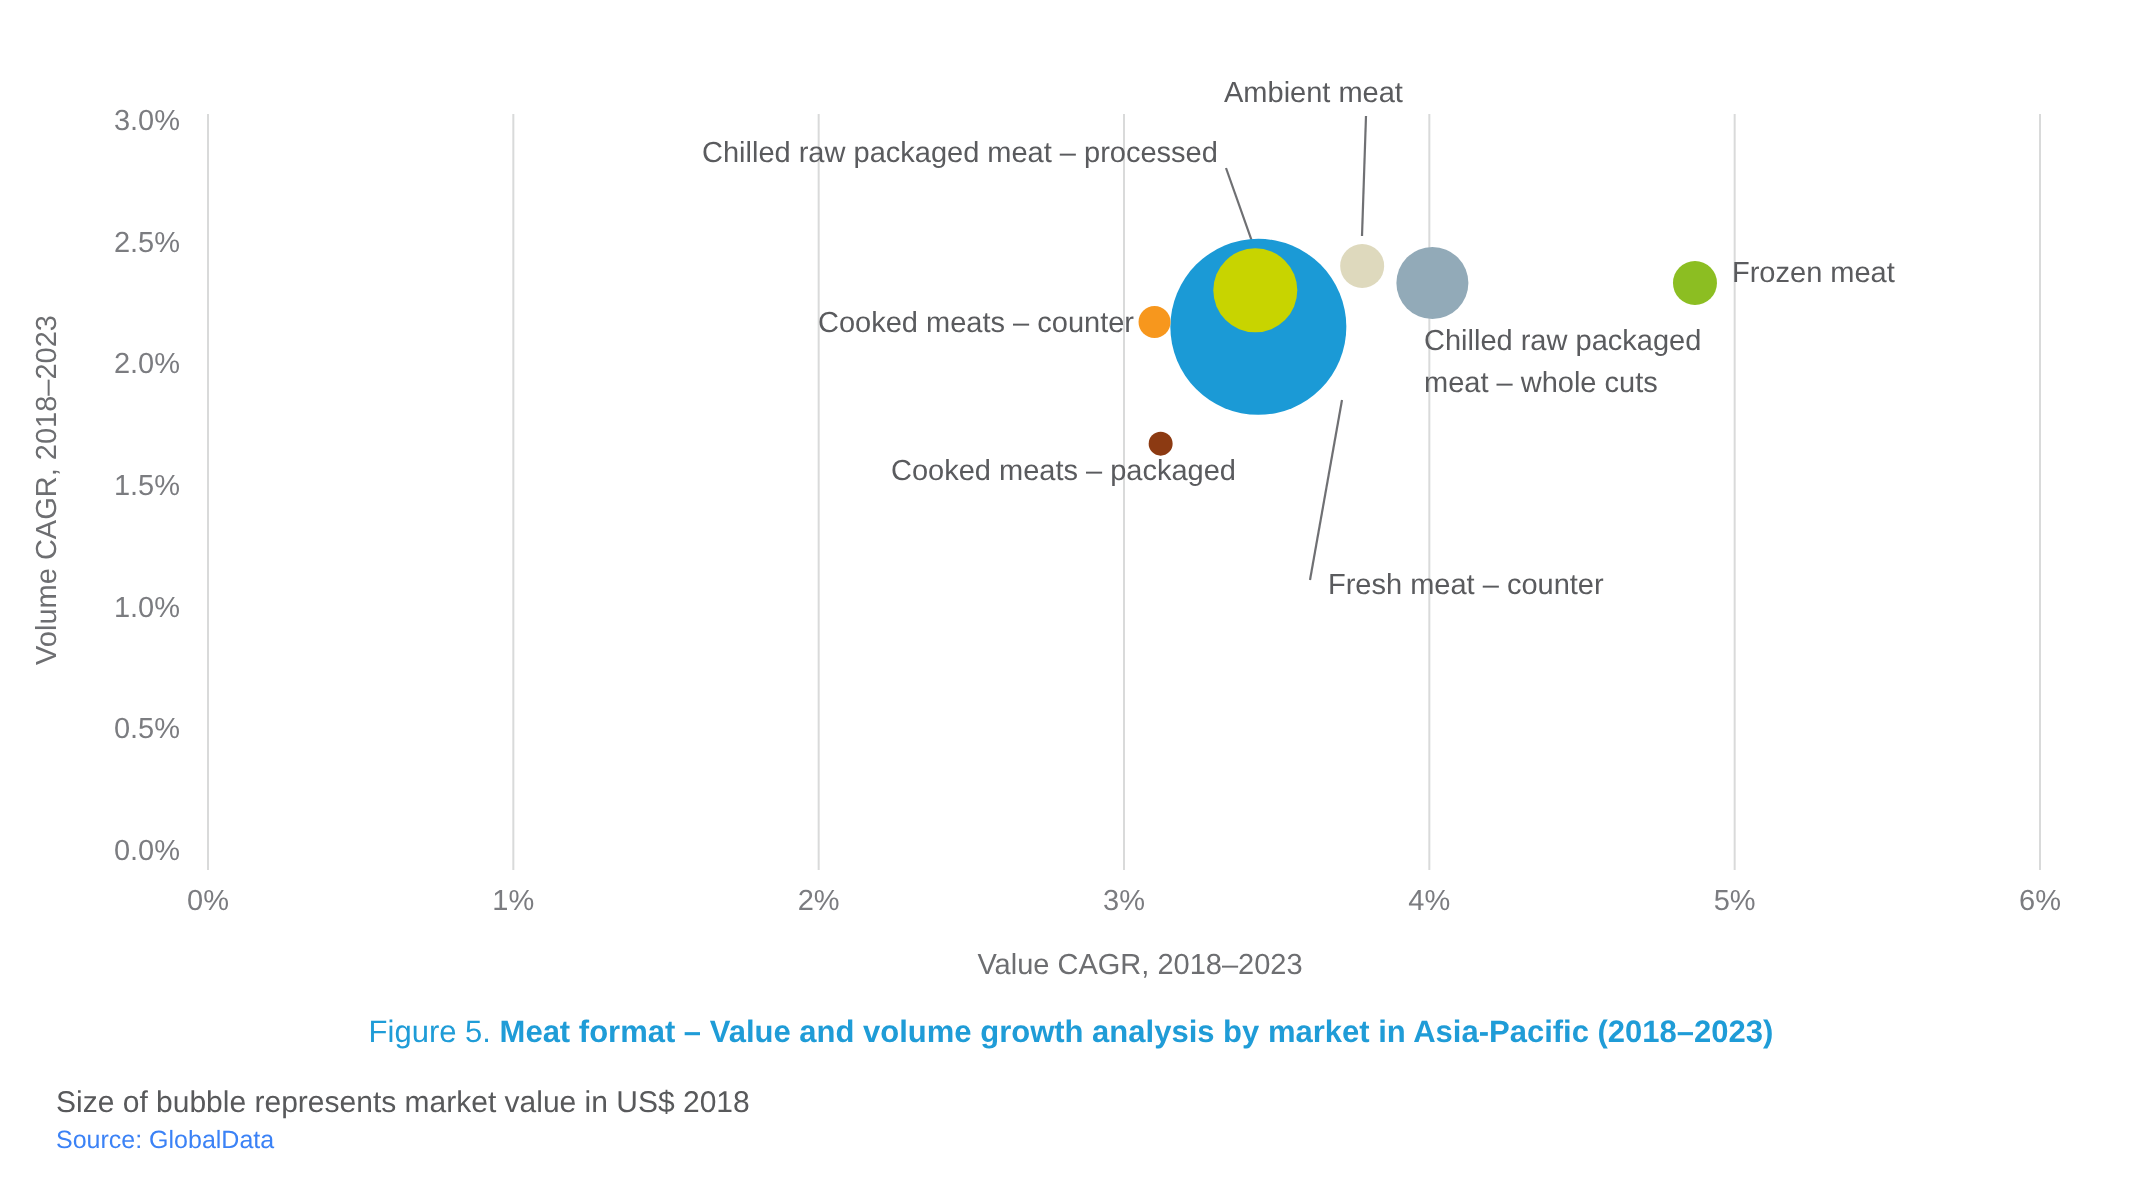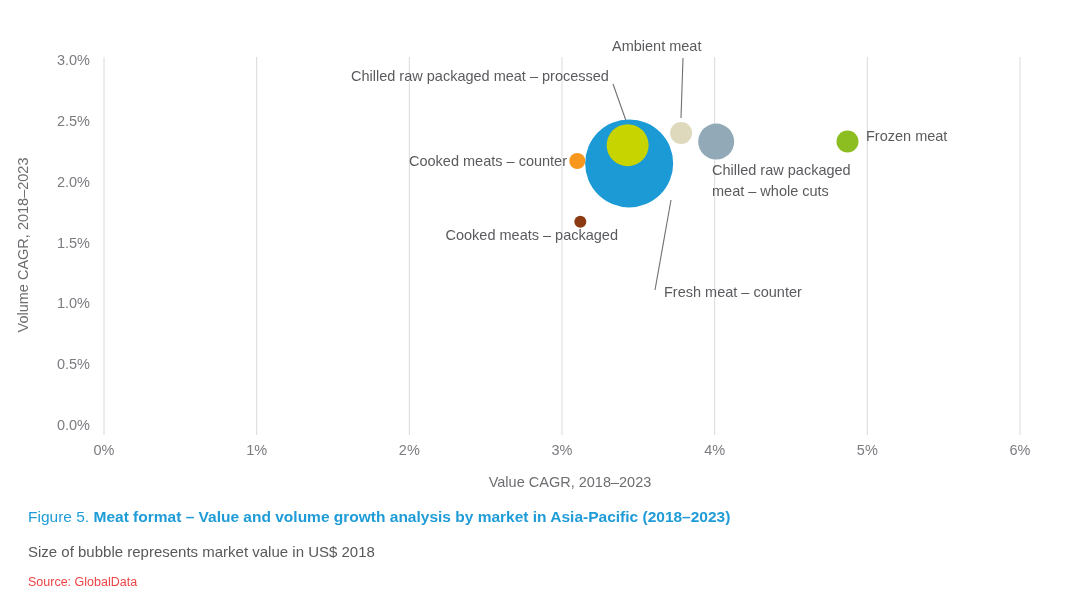--- a/index.html
+++ b/index.html
@@ -68,35 +68,35 @@
     left: 28px;
     top: 506px;
     width: 1015px;
   }
   #figure-caption-line {
     font-size: 15.5px;
     line-height: 21px;
     font-weight: bold;
     color: #1f9cd7;
     white-space: nowrap;
+    text-align: center;
   }
   #figure-number {
     font-weight: normal;
   }
   #caption-subtitle {
     margin-top: 15px;
     font-size: 15px;
     line-height: 20px;
     color: #58595b;
   }
   #caption-source {
-    margin-top: 12px;
     font-size: 12.5px;
     line-height: 16px;
-    color: #ef4444;
+    color: #3b82f6;
   }
 </style>
 </head>
 <body>
 
 <div id="page">
 
   <div id="chart-figure">
     <svg id="plot-svg" width="1071" height="500">
       <g id="gridlines">

